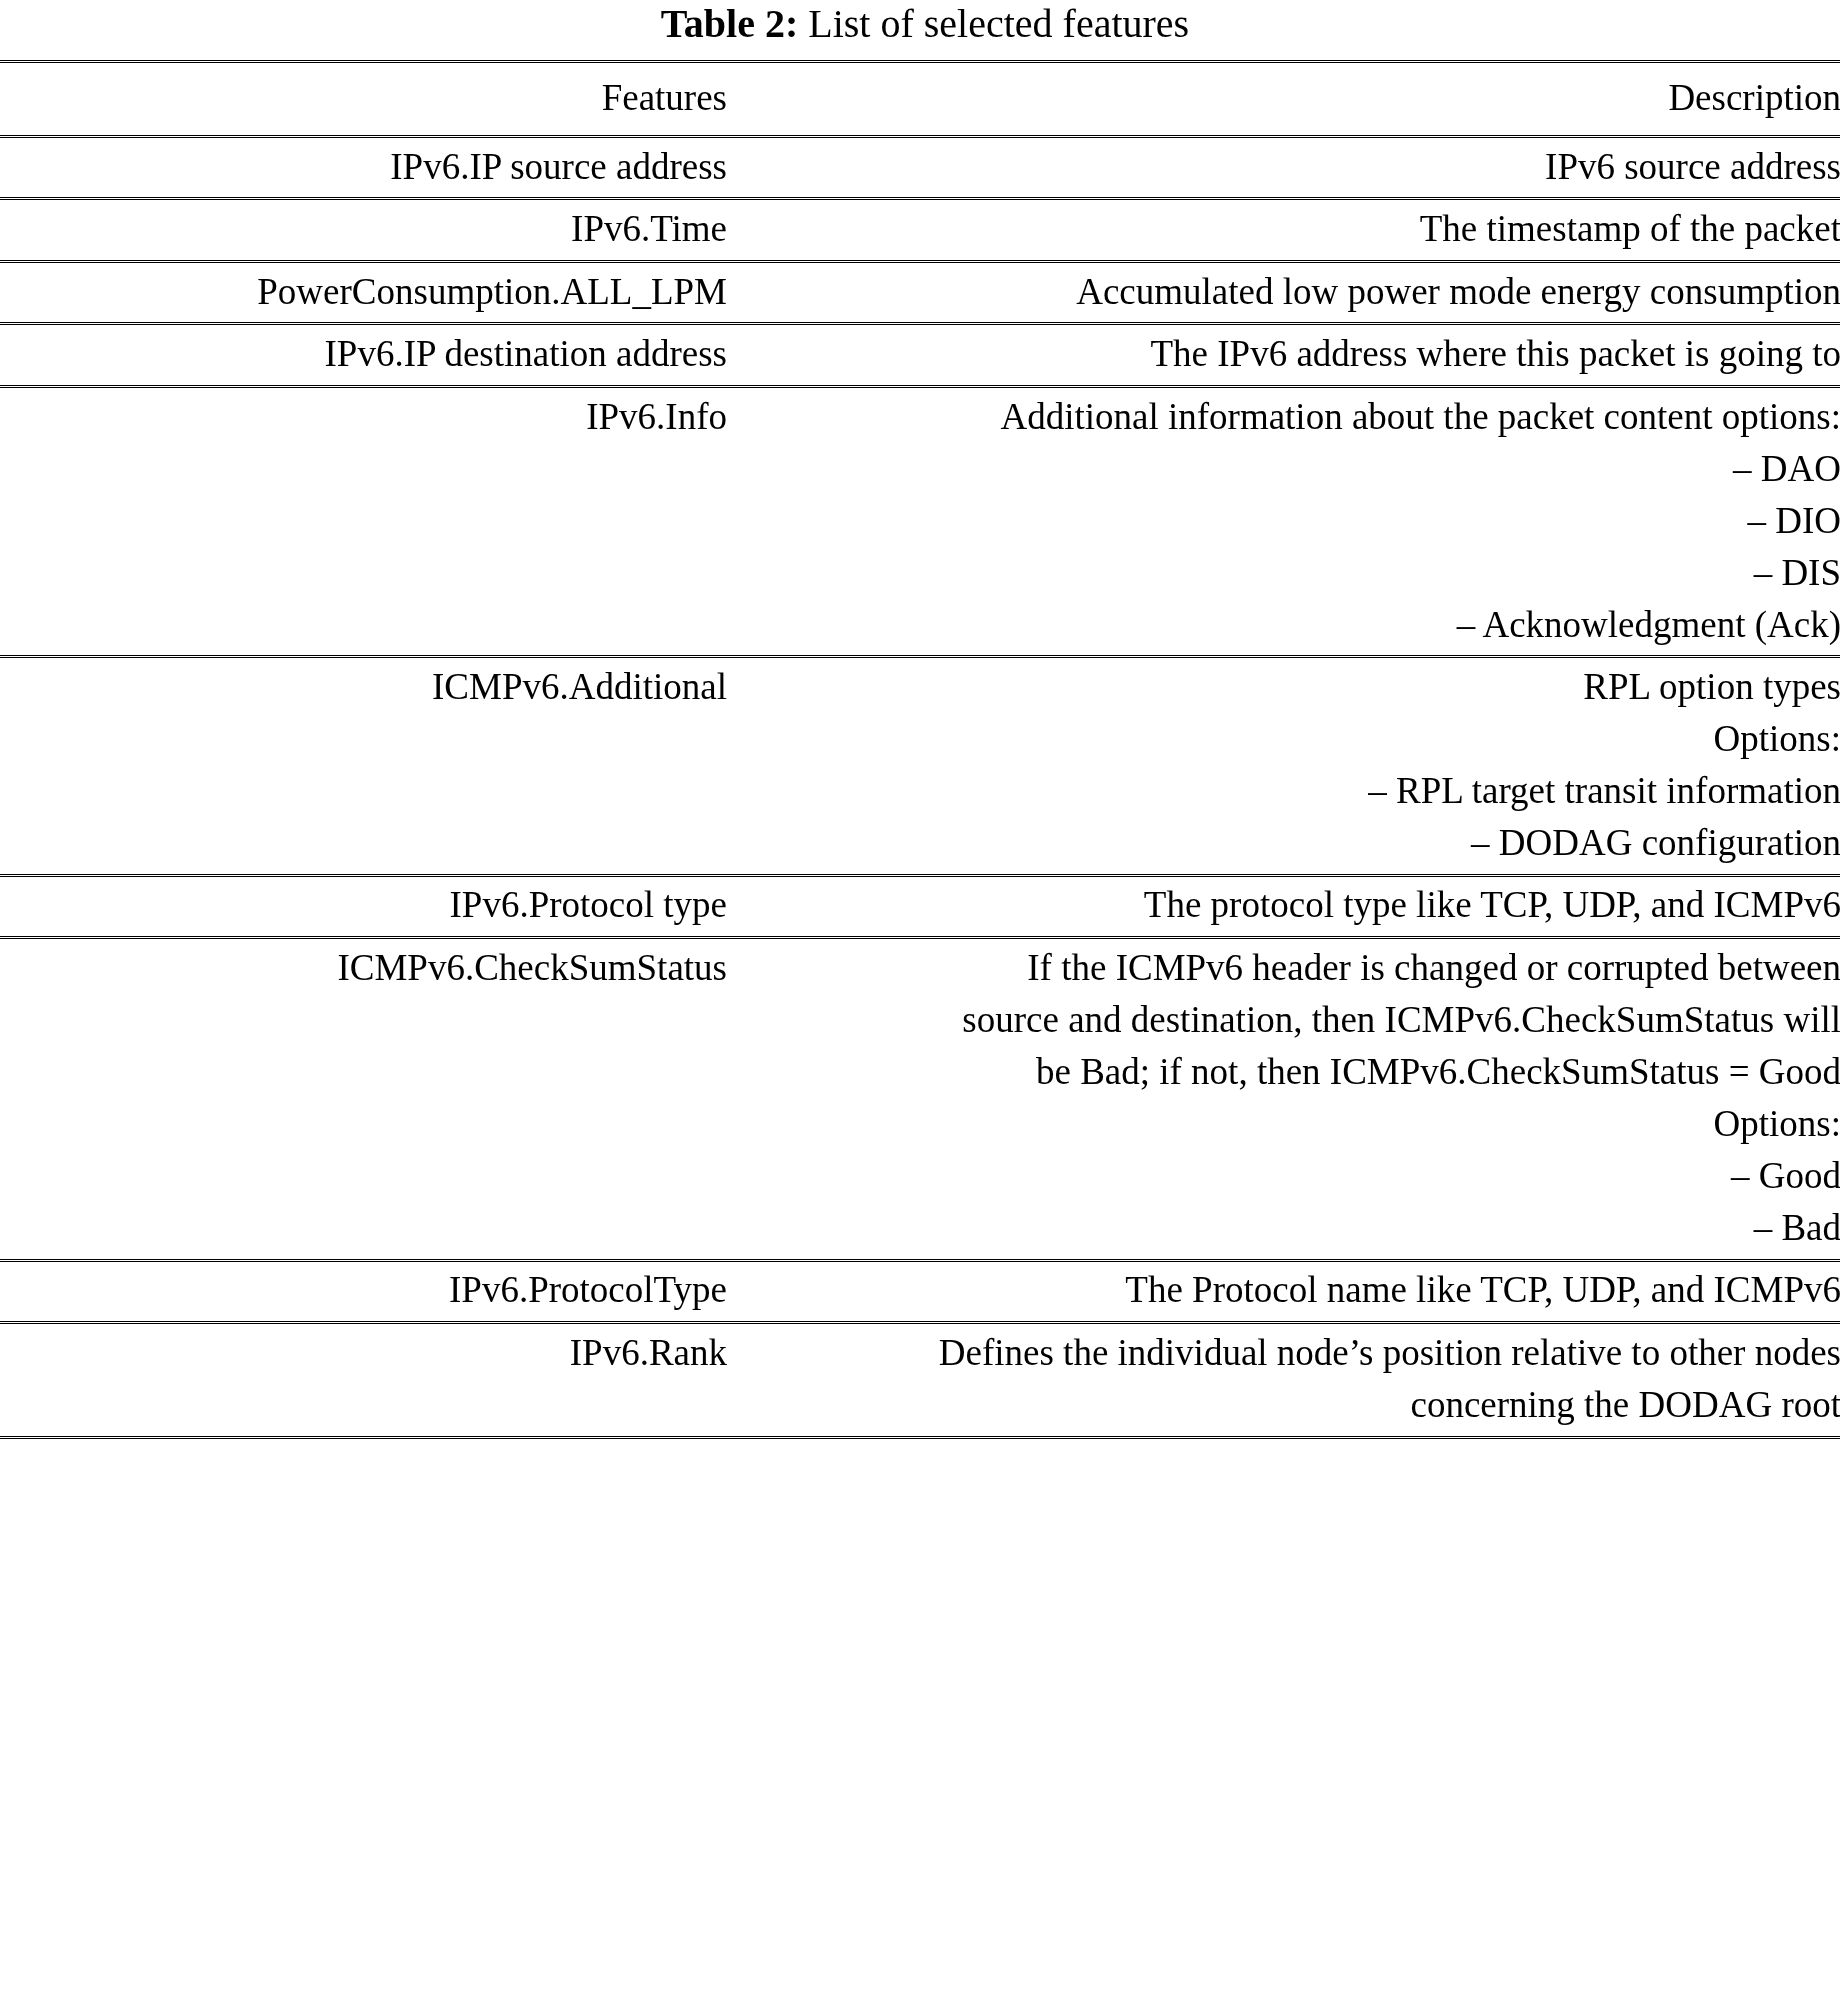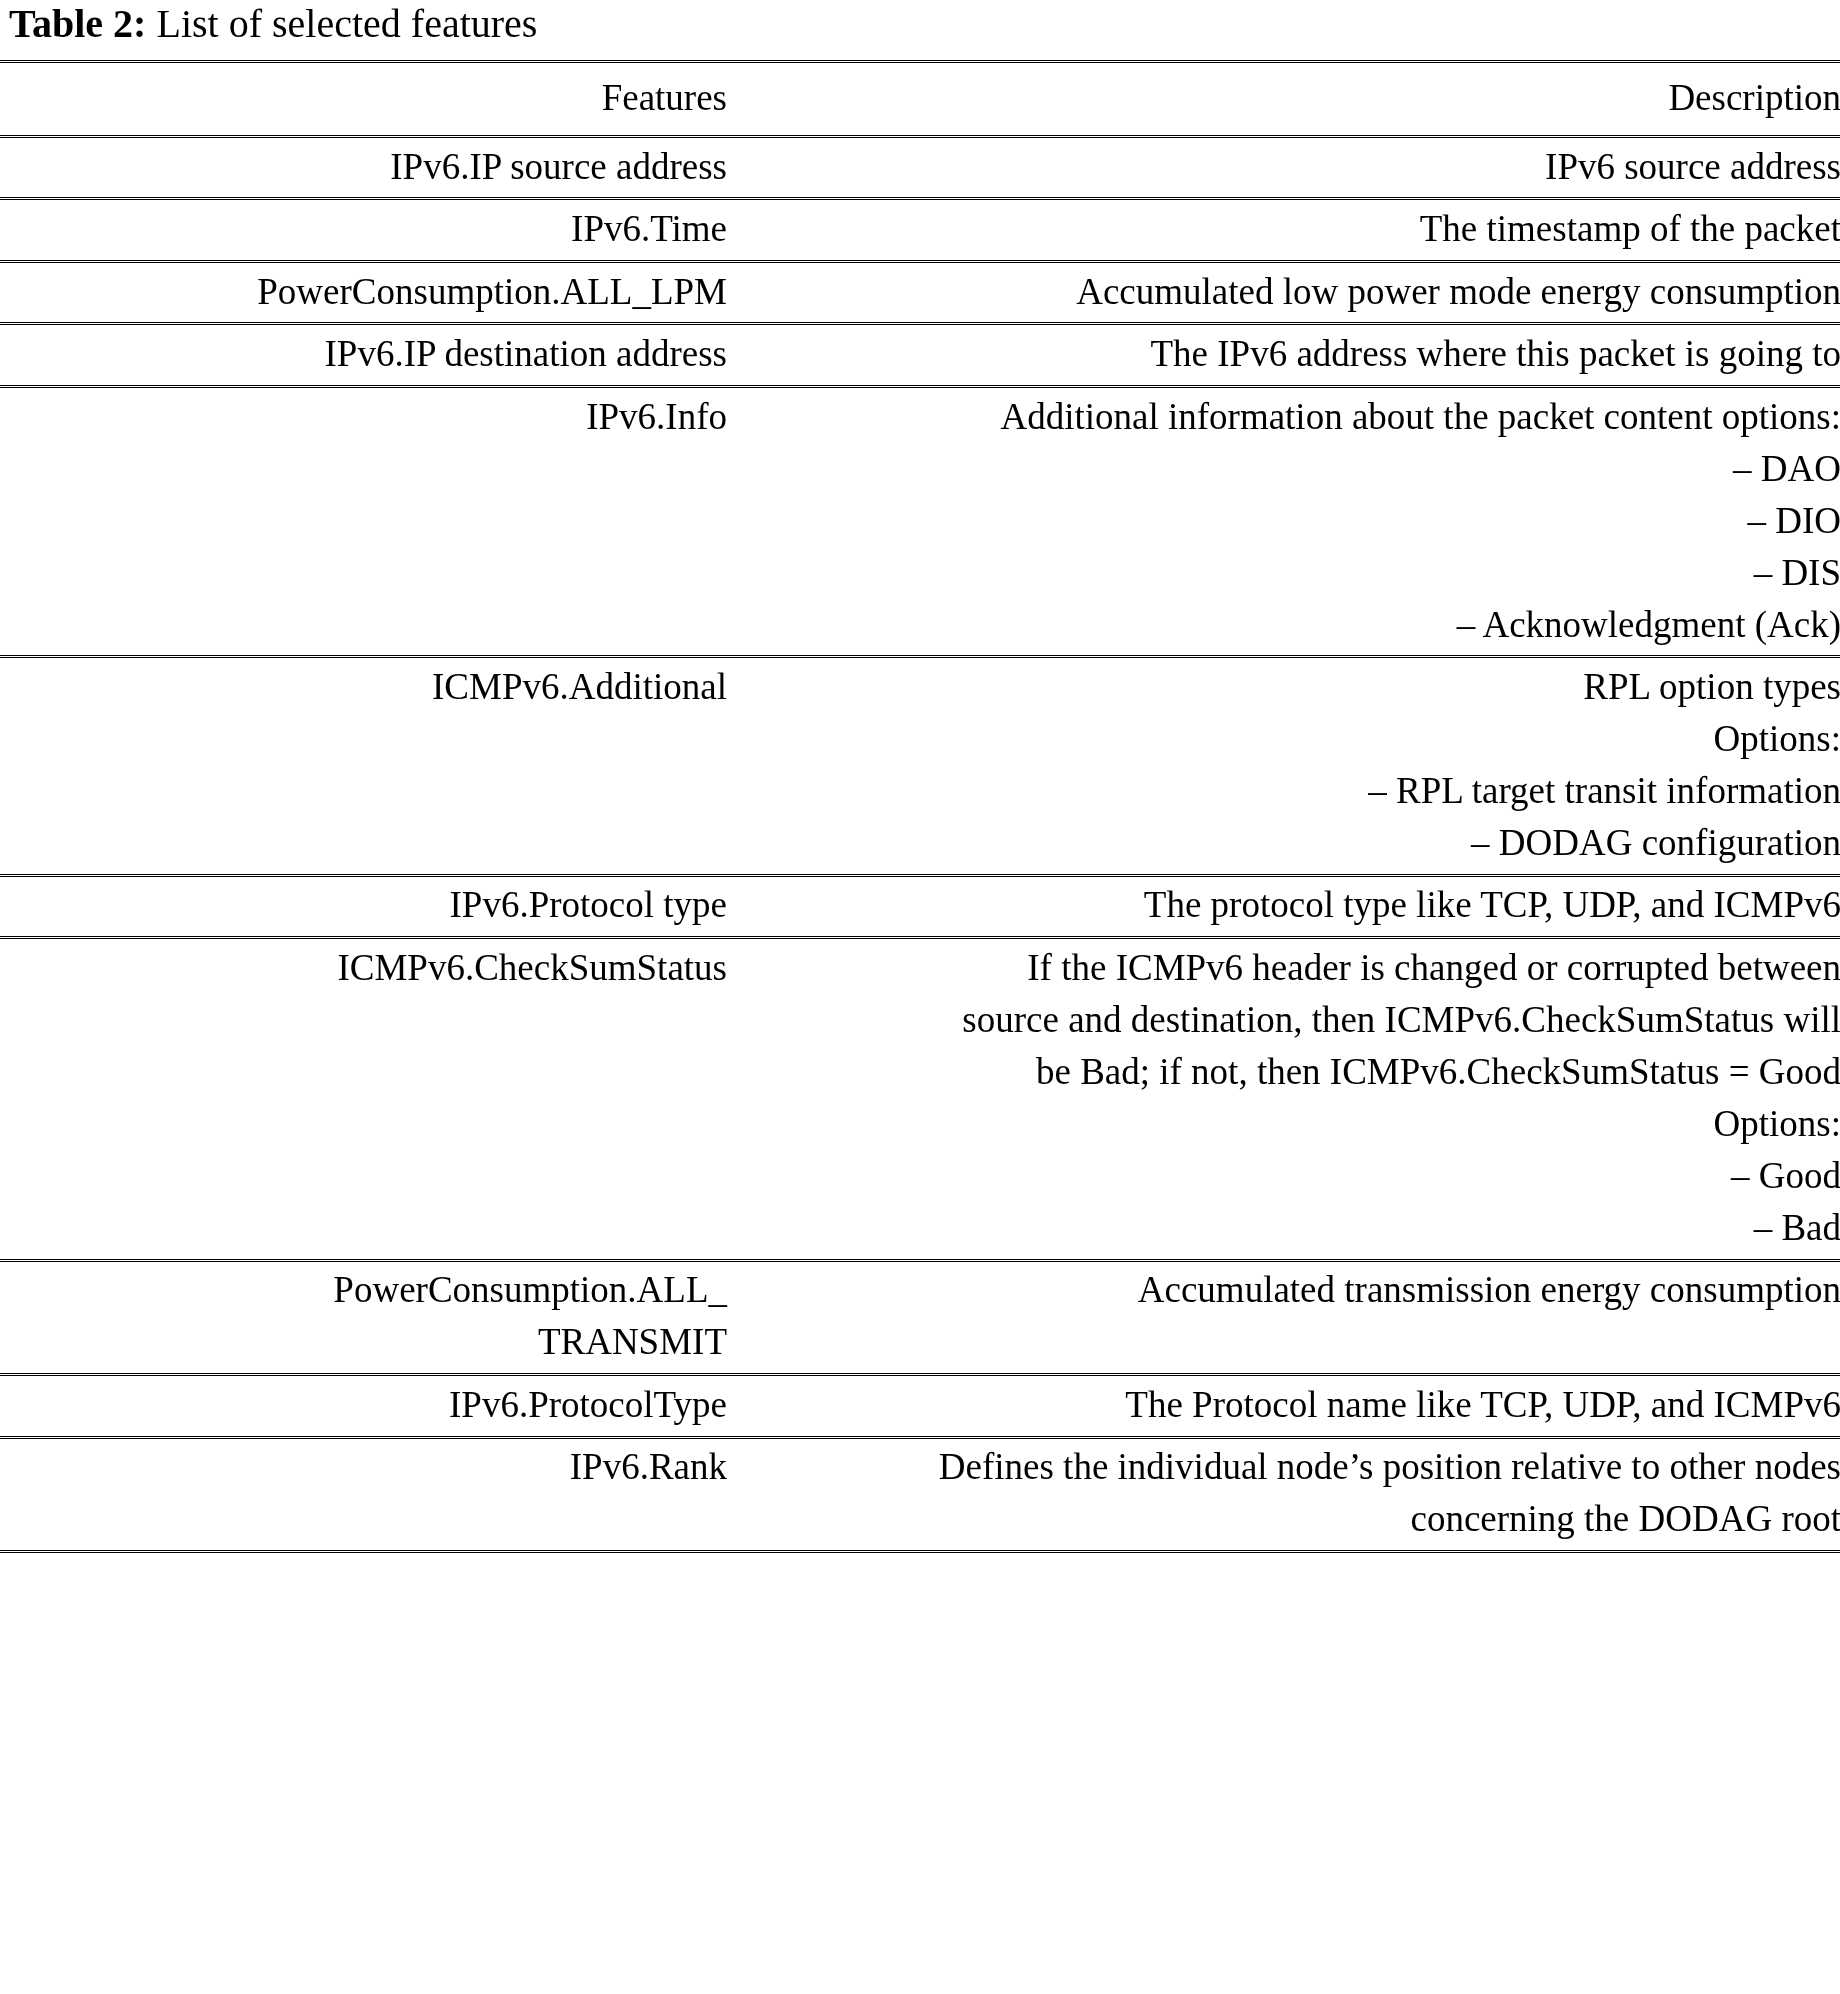--- a/index.html
+++ b/index.html
@@ -9,21 +9,21 @@
   }
   body {
     width: 1841px;
     height: 1994px;
     overflow: hidden;
     font-family: "Liberation Serif", "DejaVu Serif", serif;
   }
   .caption {
     height: 60px;
     padding-top: 1.9px;
-    text-align: left;
+    text-align: center;
     font-size: 40px;
     line-height: 43px;
     white-space: nowrap;
     margin-left: 9px;
   }
   .caption .caption-label { font-weight: bold; }
   .caption .caption-text { font-weight: normal; }
   table.features-table {
     width: 1841px;
     table-layout: fixed;
@@ -136,29 +136,20 @@
           <div class="cell-line">If the ICMPv6 header is changed or corrupted between</div>
           <div class="cell-line">source and destination, then ICMPv6.CheckSumStatus will</div>
           <div class="cell-line">be Bad; if not, then ICMPv6.CheckSumStatus = Good</div>
           <div class="cell-line">Options:</div>
           <div class="cell-line">– Good</div>
           <div class="cell-line">– Bad</div>
         </td>
   </tr>
       <tr>
     <td class="feature-cell">
-          <div class="cell-line">PowerConsumption.ALL_</div>
-          <div class="cell-line">TRANSMIT</div>
-        </td>
-    <td class="description-cell">
-          <div class="cell-line">Accumulated transmission energy consumption</div>
-        </td>
-  </tr>
-      <tr>
-    <td class="feature-cell">
           <div class="cell-line">IPv6.ProtocolType</div>
         </td>
     <td class="description-cell">
           <div class="cell-line">The Protocol name like TCP, UDP, and ICMPv6</div>
         </td>
   </tr>
       <tr>
     <td class="feature-cell">
           <div class="cell-line">IPv6.Rank</div>
         </td>

